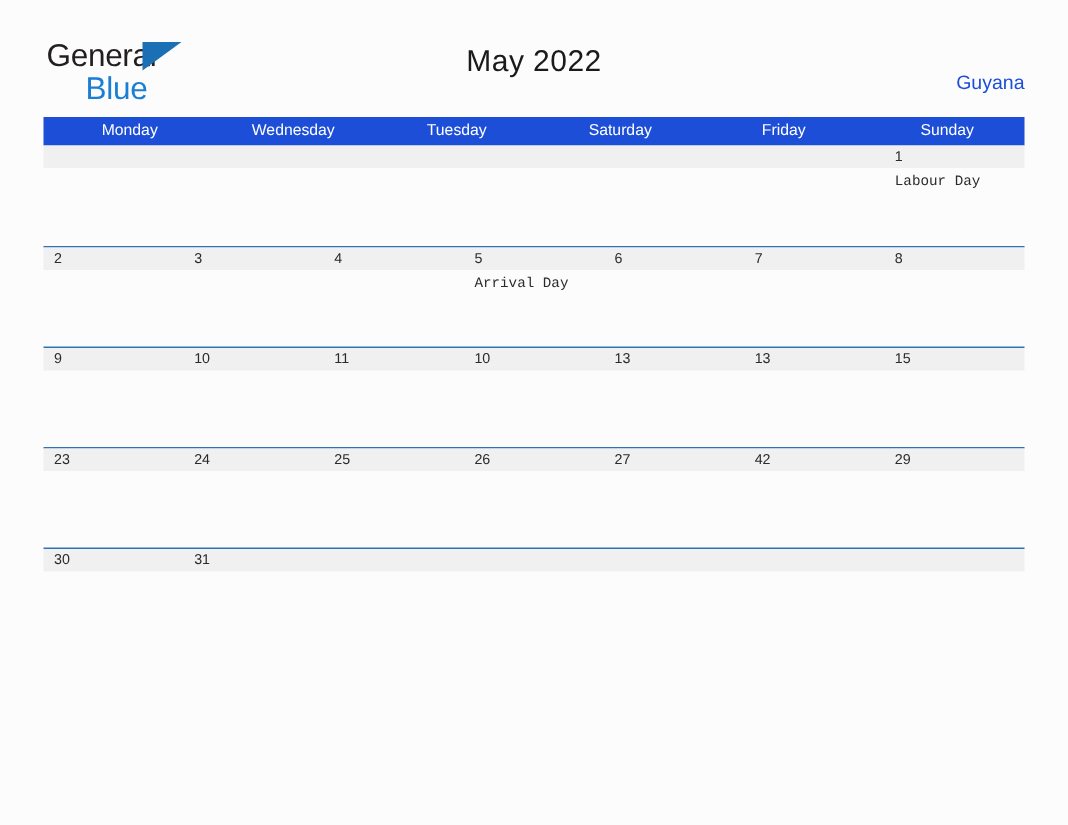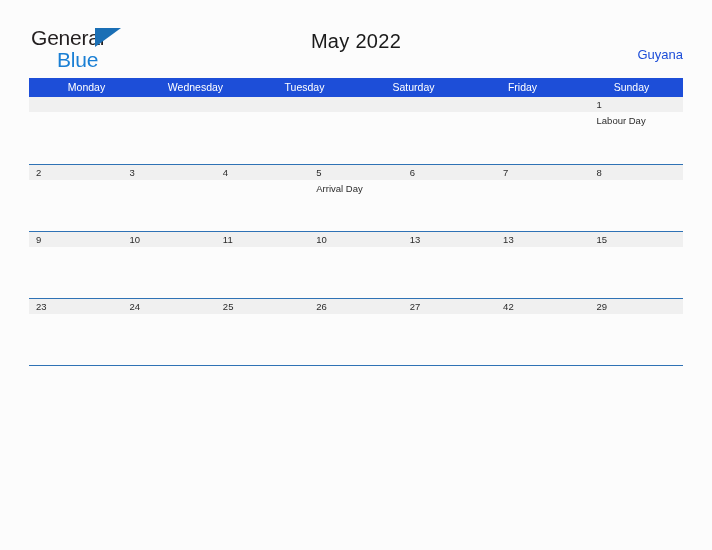--- a/index.html
+++ b/index.html
@@ -121,20 +121,21 @@
   .date-cell {
     flex: 1 1 0;
     font-size: 9.5px;
     line-height: 15px;
     color: #2b2b2b;
     padding-left: 7px;
     box-sizing: border-box;
   }
   .event-band {
     display: flex;
+    font-family: Liberation Mono, monospace;
   }
   .event-cell {
     flex: 1 1 0;
     font-size: 9.5px;
     line-height: 13px;
     color: #2b2b2b;
     padding-left: 7px;
     padding-top: 2px;
     box-sizing: border-box;
     white-space: nowrap;
@@ -246,20 +247,29 @@
       <div class="date-cell">25</div>
       <div class="date-cell">26</div>
       <div class="date-cell">27</div>
       <div class="date-cell">42</div>
       <div class="date-cell">29</div>
     </div>
   </div>
 
   <div class="week-row short">
     <div class="row-rule"></div>
+    <div class="date-band">
+      <div class="date-cell">30</div>
+      <div class="date-cell">31</div>
+      <div class="date-cell"></div>
+      <div class="date-cell"></div>
+      <div class="date-cell"></div>
+      <div class="date-cell"></div>
+      <div class="date-cell"></div>
+    </div>
     <div class="event-band">
       <div class="event-cell"></div>
       <div class="event-cell"></div>
       <div class="event-cell"></div>
       <div class="event-cell"></div>
       <div class="event-cell"></div>
       <div class="event-cell"></div>
       <div class="event-cell"></div>
     </div>
   </div>

